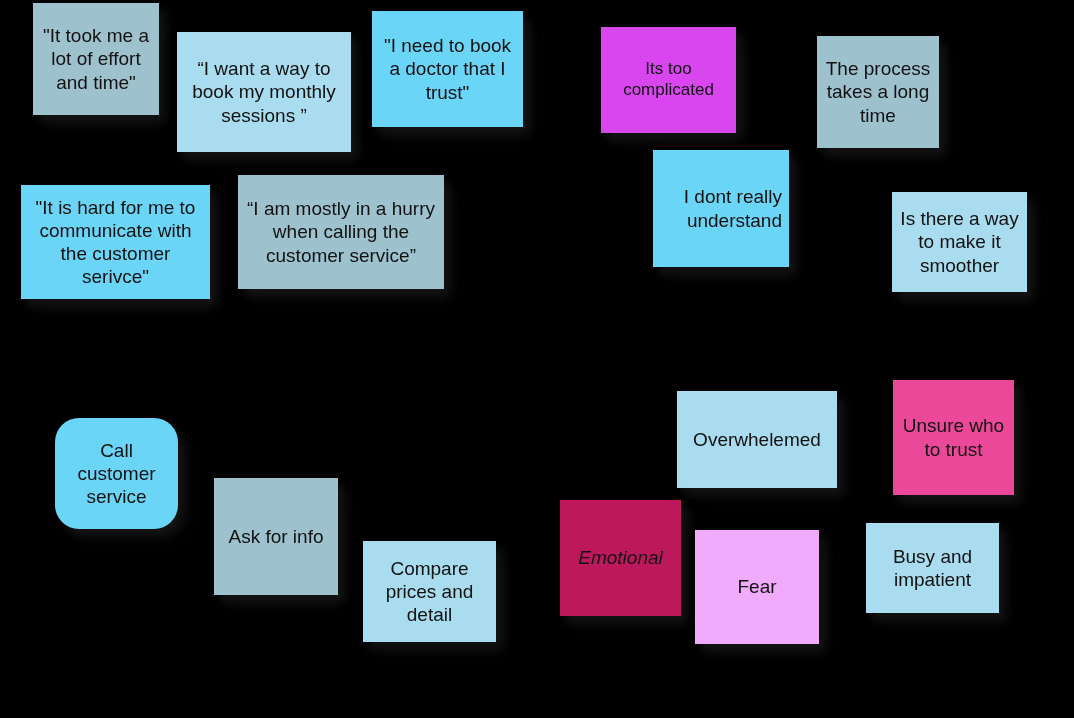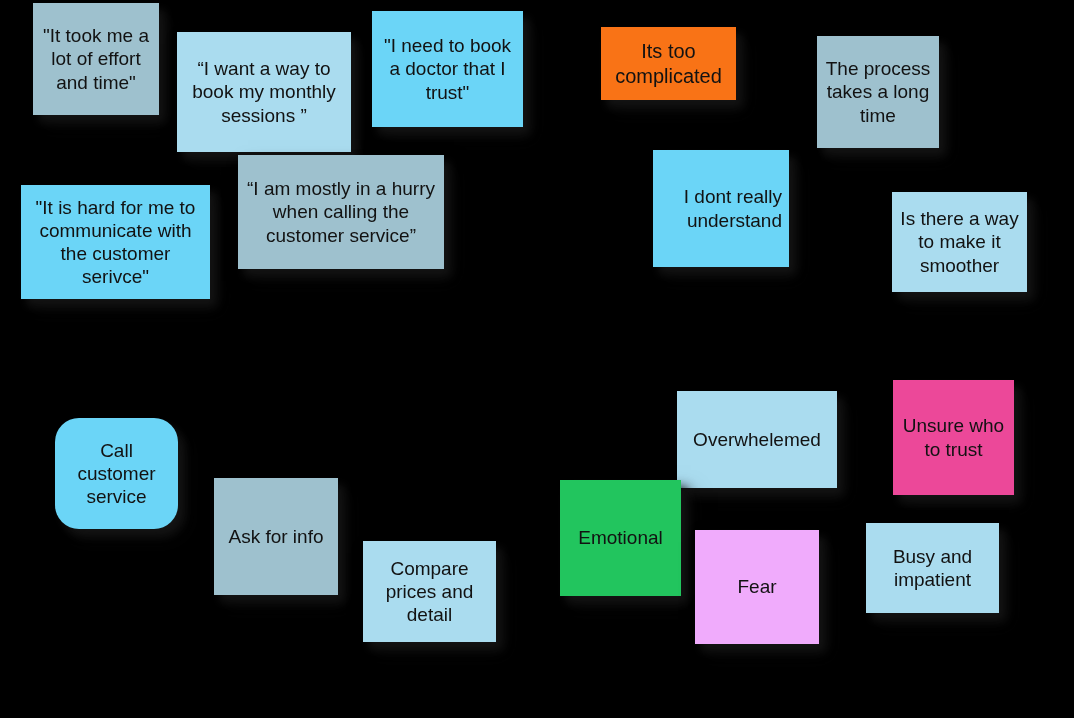--- a/index.html
+++ b/index.html
@@ -60,26 +60,26 @@
         </div>
         <div class="note c-light" style="left: 177px; top: 32px; width: 174px; height: 120px; font-size: 19px; background: rgb(170, 220, 239);">
           <span>“I want a way to book my monthly sessions ”</span>
         </div>
         <div class="note c-bright" style="left: 372px; top: 11px; width: 151px; height: 116px; font-size: 19px; background: rgb(107, 213, 247);">
           <span>"I need to book a doctor that I trust"</span>
         </div>
         <div class="note c-bright" style="left: 21px; top: 185px; width: 189px; height: 114px; font-size: 19px; background: rgb(107, 213, 247);">
           <span>"It is hard for me to communicate with the customer serivce"</span>
         </div>
-        <div class="note c-gray" style="left: 238px; top: 155px; width: 206px; height: 114px; font-size: 19px; background: rgb(158, 193, 206);">
+        <div class="note c-gray" style="left: 238px; top: 175px; width: 206px; height: 114px; font-size: 19px; background: rgb(158, 193, 206);">
           <span>“I am mostly in a hurry when calling the customer service”</span>
         </div>
       </div>
       <div class="cluster">
-        <div class="note c-light" style="left: 601px; top: 27px; width: 135px; height: 73px; font-size: 20px; background: #f97316;">
+        <div class="note c-light" style="left: 601px; top: 27px; width: 135px; height: 106px; font-size: 17px; background: #d946ef;">
           <span>Its too complicated</span>
         </div>
         <div class="note c-gray" style="left: 817px; top: 36px; width: 122px; height: 112px; font-size: 19px; background: rgb(158, 193, 206);">
           <span>The process takes a long time</span>
         </div>
         <div class="note c-bright" style="left: 653px; top: 150px; width: 136px; height: 117px; font-size: 19px; background: rgb(107, 213, 247); text-align: right;">
           <span>I dont really understand</span>
         </div>
         <div class="note c-light" style="left: 892px; top: 192px; width: 135px; height: 100px; font-size: 19px; background: rgb(170, 220, 239);">
           <span>Is there a way to make it smoother</span>
@@ -96,21 +96,21 @@
           <span>Compare prices and detail</span>
         </div>
       </div>
       <div class="cluster">
         <div class="note c-light" style="left: 677px; top: 391px; width: 160px; height: 97px; font-size: 19px; background: rgb(170, 220, 239);">
           <span>Overwhelemed</span>
         </div>
         <div class="note c-bright" style="left: 893px; top: 380px; width: 121px; height: 115px; font-size: 19px; background: #ec4899;">
           <span>Unsure who to trust</span>
         </div>
-        <div class="note c-bright" style="left: 560px; top: 480px; width: 121px; height: 116px; font-size: 19px; background: #22c55e;">
+        <div class="note c-bright" style="left: 560px; top: 500px; width: 121px; height: 116px; font-size: 19px; background: #be185d; font-style: italic;">
           <span>Emotional</span>
         </div>
         <div class="note c-gray" style="left: 695px; top: 530px; width: 124px; height: 114px; font-size: 19px; background: #f0abfc;">
           <span>Fear</span>
         </div>
         <div class="note c-light" style="left: 866px; top: 523px; width: 133px; height: 90px; font-size: 19px; background: rgb(170, 220, 239);">
           <span>Busy and impatient</span>
         </div>
       </div>
     </div>

